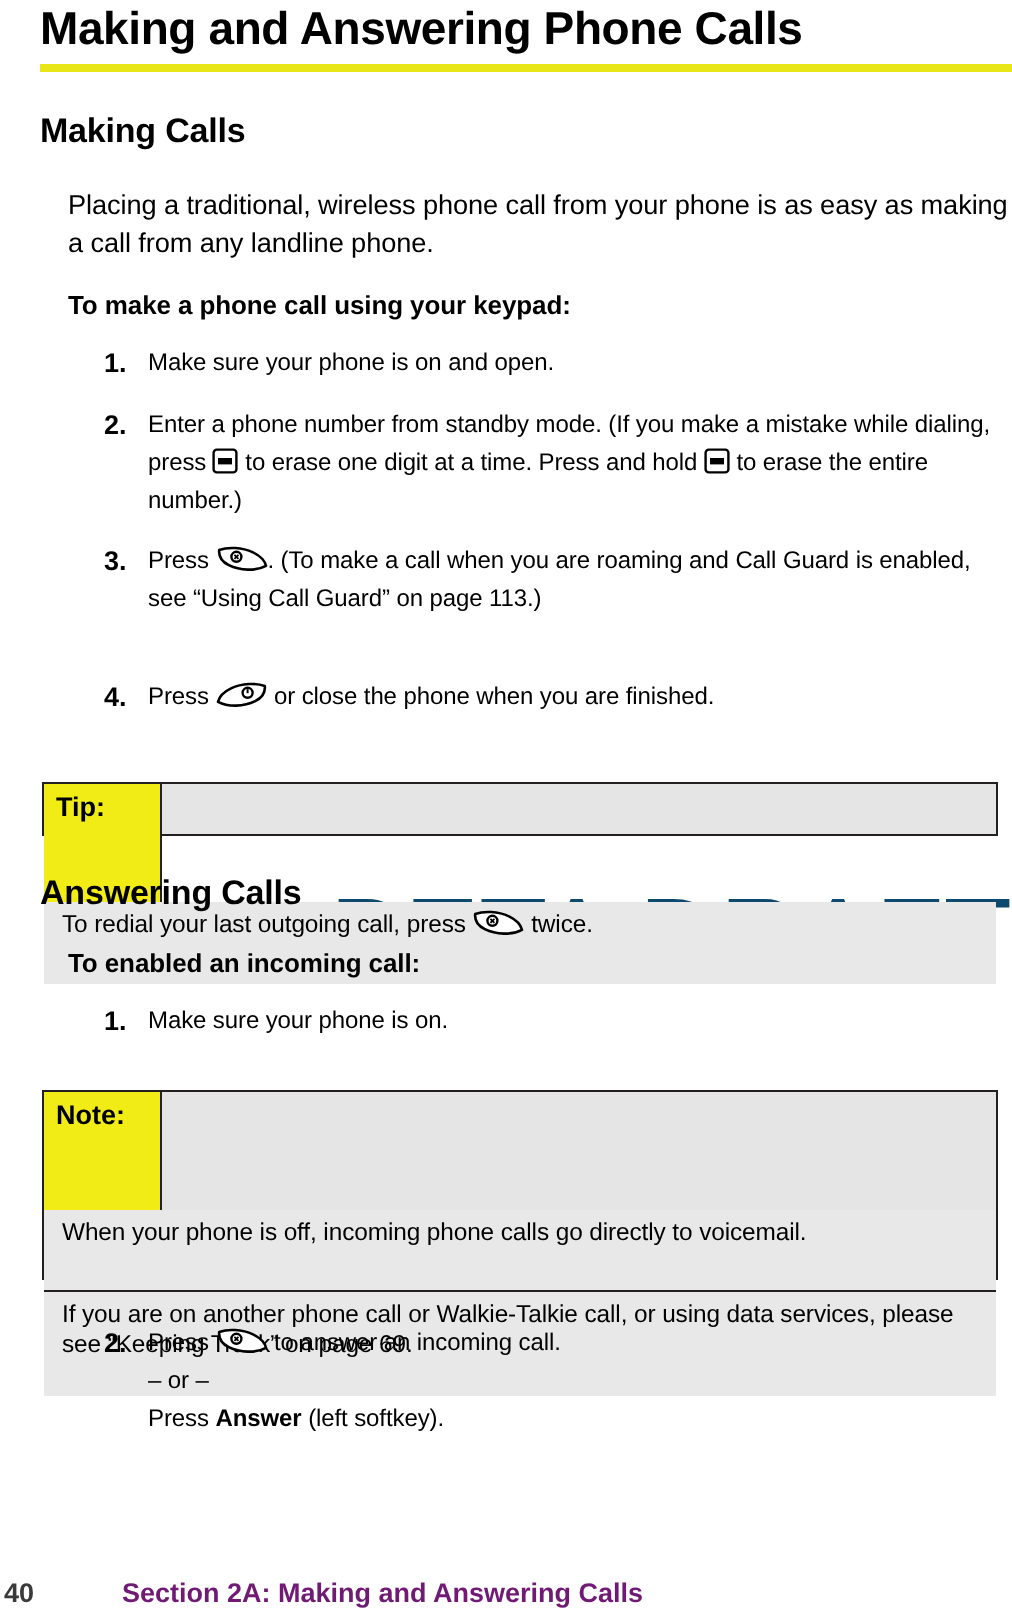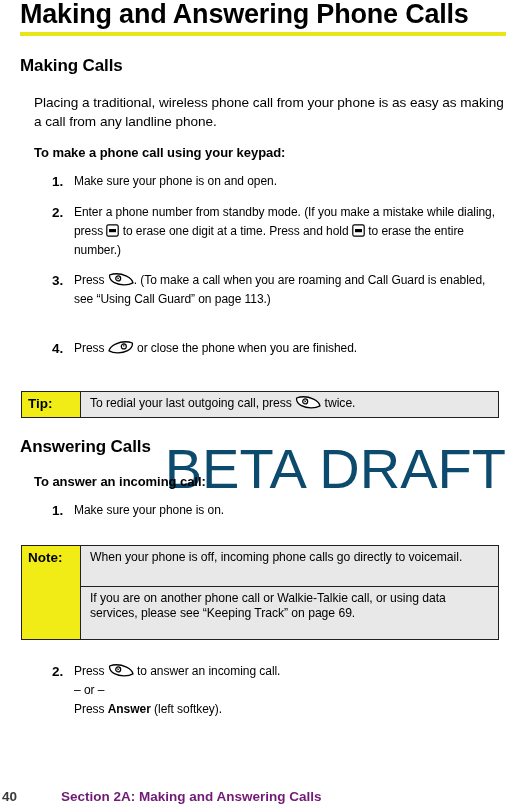--- a/index.html
+++ b/index.html
@@ -40,21 +40,21 @@
     font-family: "Liberation Sans", sans-serif;
     padding-left: 8px;
     box-sizing: border-box;
   }
 
   
   .chapter-title {
     position: absolute;
     left: 20px;
     top: 1px;
-    font-size: 27px;
+    font-size: 23px;
     font-weight: 700;
     letter-spacing: -0.2px;
     line-height: 27px;
     white-space: nowrap;
     z-index: 2;
   }
   .title-rule {
     position: absolute;
     left: 20px;
     top: 32px;
@@ -119,21 +119,22 @@
     position: relative;
   }
   .key svg { display: block; }
 
   
   .callout {
     position: absolute;
     border: 1px solid #231f20;
     box-sizing: border-box;
     display: flex;
-    background: #0c4a6e;
+    background: #e5e5e5;
+    flex-direction: column;
   }
   .callout-label {
     background: #f2ec16;
     border-right: 1px solid #231f20;
     box-sizing: border-box;
     font-size: 13.5px;
     font-weight: 700;
     padding: 4px 0 0 6px;
     flex: 0 0 59px;
     width: 59px;
@@ -237,21 +238,21 @@
       <div class="callout-row">To redial your last outgoing call, press <span class="key" aria-label="SEND" style="vertical-align: -3px;"><svg width="26" height="14" viewBox="0 0 26 14">
               <path d="M1.6 2.0 C6 0.4 13 0.6 18.5 3.2 C22 4.9 24.4 7.4 25 9.9 C20 12.6 12 12.4 6.4 9.6 C3 7.9 1.3 5.0 1.6 2.0 Z" fill="#ffffff" stroke="#000000" stroke-width="1.3" stroke-linejoin="round"></path>
               <circle cx="10.2" cy="5.4" r="2.5" fill="none" stroke="#000000" stroke-width="1.2"></circle>
               <path d="M9.2 4.4 L11.2 6.4 M11.2 4.4 L9.2 6.4" stroke="#000000" stroke-width="0.9"></path>
             </svg></span> twice.</div>
     </div>
   </div>
 
   <div class="h2" style="left:20px; top:437px;">Answering Calls</div>
 
-  <div class="lead-in" style="left:34px; top:473px; width:472px;">To answer an incoming call:</div>
+  <div class="lead-in" style="left:34px; top:473px; width:472px;">To enabled an incoming call:</div>
 
   <div class="step" style="left:50px; top:501px; width:456px;">
     <div class="step-num">1.</div>
     <div class="step-text">Make sure your phone is on.</div>
   </div>
 
   <div class="callout" style="left:21px; top:545px; width:478px; height:95px;">
     <div class="callout-label">Note:</div>
     <div class="callout-body">
       <div class="callout-row" style="height:40px;">When your phone is off, incoming phone calls go directly to voicemail.</div>

